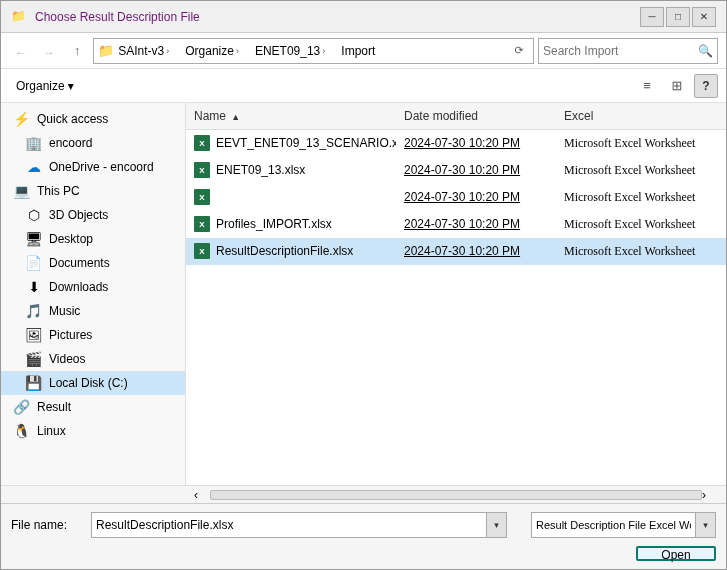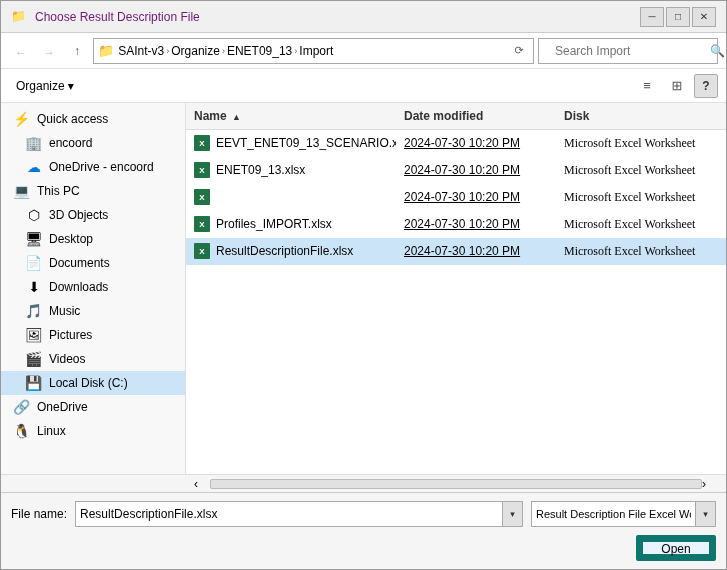--- a/index.html
+++ b/index.html
@@ -90,21 +90,21 @@
       background: white;
       display: flex;
       align-items: center;
       padding: 0 4px;
       gap: 4px;
     }
 
     .address-parts {
       display: flex;
       align-items: flex-start;
-      gap: 2px;
+      gap: 16px;
       flex: 1;
     }
 
     .address-part {
       display: flex;
       align-items: center;
       gap: 2px;
       font-size: 12px;
       color: #000;
     }
@@ -141,21 +141,20 @@
       align-items: center;
       padding: 0 4px;
     }
 
     .search-input {
       border: none;
       outline: none;
       font-size: 12px;
       flex: 1;
       color: #404040;
-      margin-left: 12px;
     }
 
     .search-icon-btn {
       color: #555;
       font-size: 12px;
       cursor: pointer;
     }
 
     .toolbar2 {
       display: flex;
@@ -267,21 +266,21 @@
       display: flex;
       background: #f5f5f5;
       border-bottom: 1px solid #ddd;
       padding: 4px 0;
       position: sticky;
       top: 0;
     }
 
     .file-list-header-cell {
       font-size: 12px;
-      font-weight: bold;
+      font-weight: normal;
       color: #333;
       padding: 2px 8px;
       cursor: pointer;
     }
 
     .col-name { width: 210px; }
     .col-date { width: 160px; }
     .col-type { flex: 1; }
 
     .file-row {
@@ -349,21 +348,21 @@
 
     .footer {
       padding: 8px 10px;
       border-top: 1px solid #ccc;
       background: #f5f5f5;
     }
 
     .footer-row1 {
       display: flex;
       align-items: center;
-      gap: 8px;
+      gap: 24px;
       margin-bottom: 8px;
     }
 
     .footer-label {
       font-size: 12px;
       color: #000;
       white-space: nowrap;
     }
 
     .filename-input-wrapper {
@@ -433,22 +432,22 @@
 
     .footer-row2 {
       display: flex;
       align-items: center;
       justify-content: flex-end;
       gap: 6px;
     }
 
     .open-btn {
       width: 80px;
-      height: 26px;
-      border: 7px solid #0f766e;
+      height: 15px;
+      border: 2px solid #0f766e;
       background: #e8f4ff;
       cursor: pointer;
       font-size: 12px;
       color: #000;
       border-radius: 2px;
     }
 
     .cancel-btn {
       width: 70px;
       height: 26px;
@@ -574,39 +573,39 @@
       <div class="sidebar-item" style="padding-left:24px">
         <span class="sidebar-icon">🎬</span>
         <span>Videos</span>
       </div>
       <div class="sidebar-item selected" style="padding-left:24px">
         <span class="sidebar-icon">💾</span>
         <span>Local Disk (C:)</span>
       </div>
       <div class="sidebar-item">
         <span class="sidebar-icon">🔗</span>
-        <span>OneDrive</span>
+        <span>Result</span>
       </div>
       <div class="sidebar-item">
         <span class="sidebar-icon">🐧</span>
         <span>Linux</span>
       </div>
     </div>
 
     <div class="file-list">
       <div class="file-list-header">
         <div class="file-list-header-cell col-name">
           <span>Name</span>
           <span class="sort-arrow">▲</span>
         </div>
         <div class="file-list-header-cell col-date">
           <span>Date modified</span>
         </div>
         <div class="file-list-header-cell col-type">
-          <span>Disk</span>
+          <span>Excel</span>
         </div>
       </div>
 
       <div id="file-rows-container">
           <div class="file-row">
       <div class="file-cell file-cell-name">
         <div class="excel-icon">X</div>
         <span class="file-name-text">EEVT_ENET09_13_SCENARIO.xlsx</span>
       </div>
       <div class="file-cell col-date-cell">2024-07-30 10:20 PM</div>

